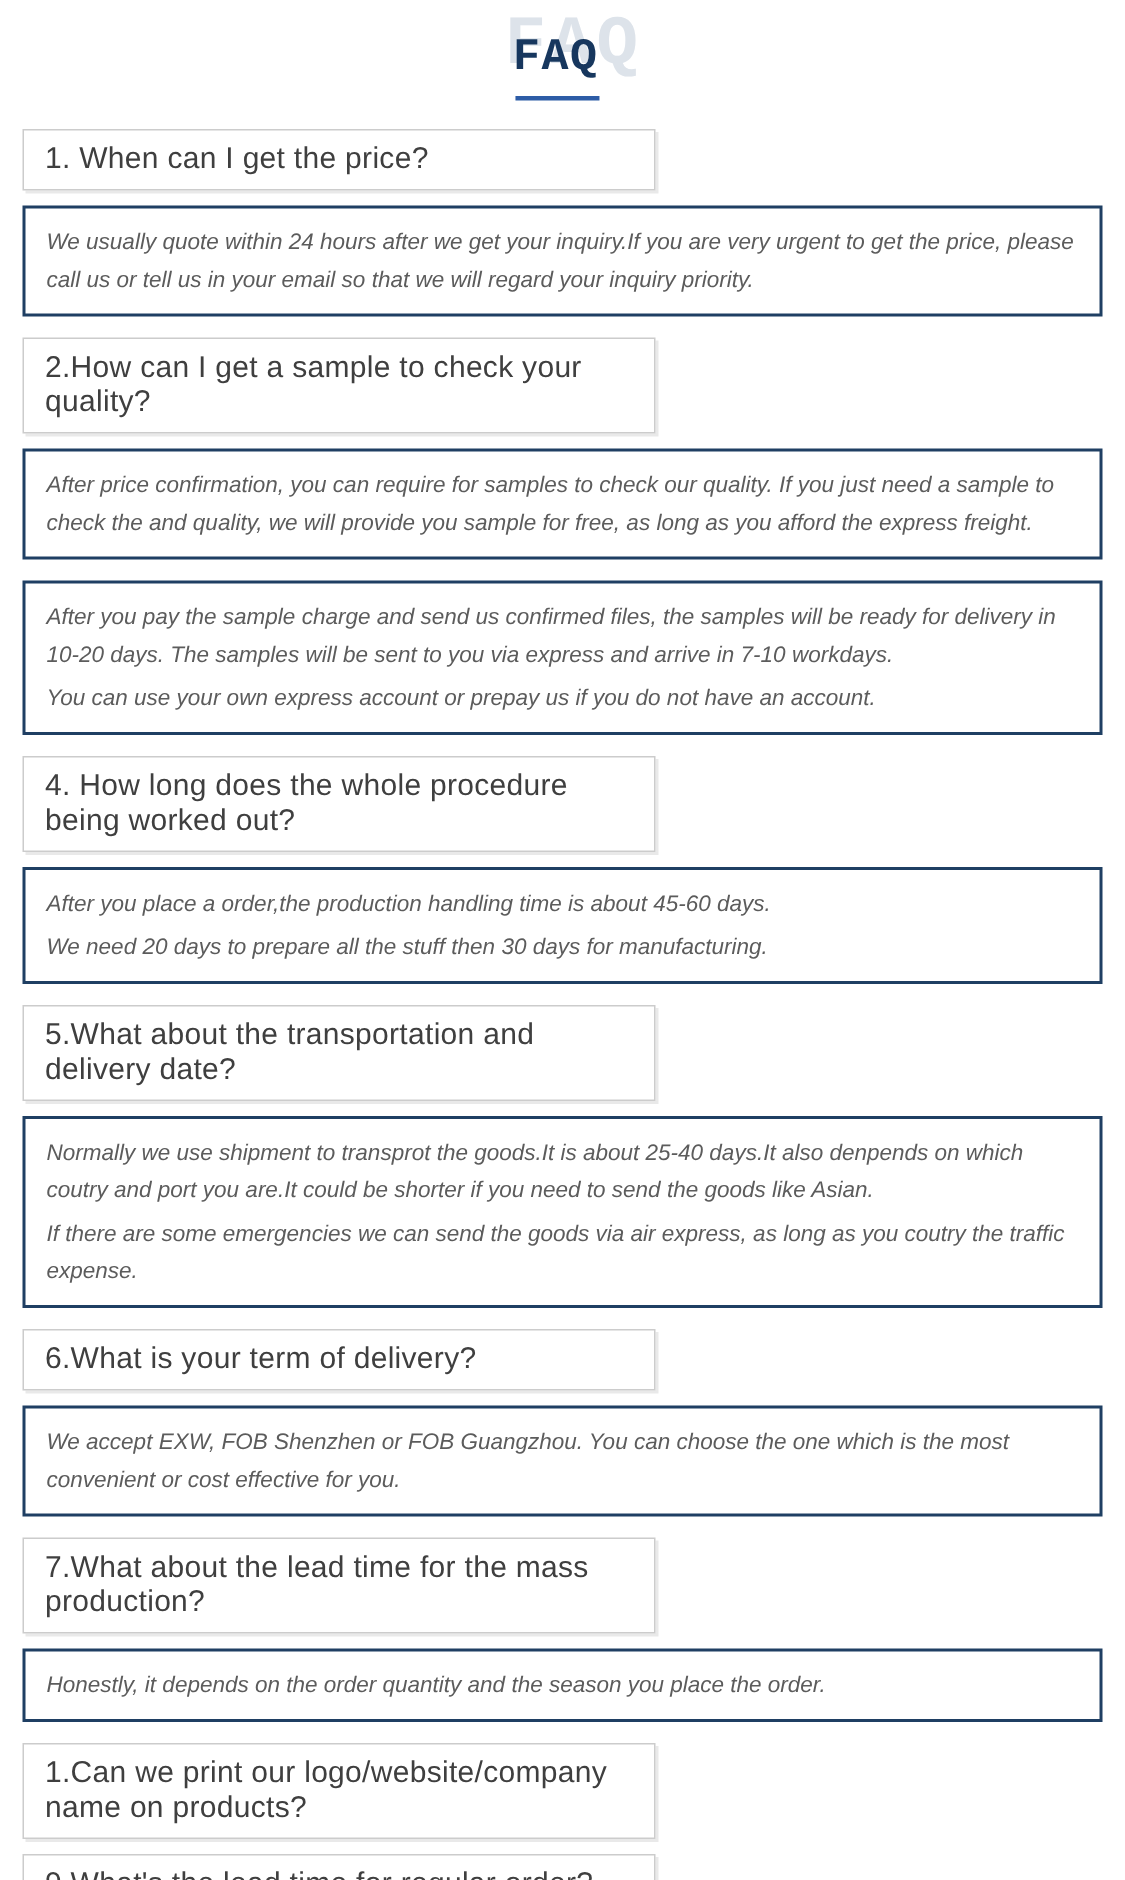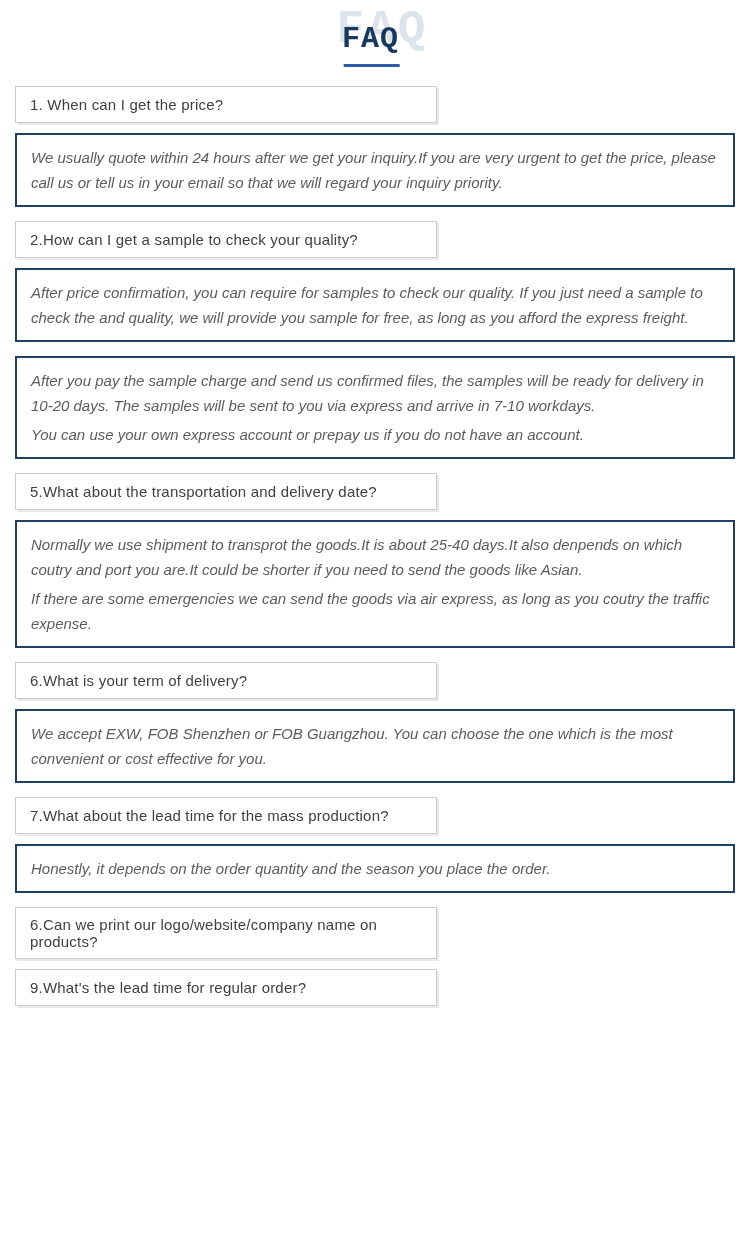--- a/index.html
+++ b/index.html
@@ -60,21 +60,21 @@
   .q-box {
     width: 422px;
     min-height: 37px;
     background: #ffffff;
     border: 1px solid #cccccc;
     box-shadow: 2px 2px 0 #e9e9e9;
     margin-bottom: 10px;
     display: flex;
     align-items: center;
     padding: 8px 14px;
-    font-size: 15px;
+    font-size: 20px;
     color: #3f3f3f;
     letter-spacing: 0.2px;
   }
   .a-box {
     width: 720px;
     background: #ffffff;
     border: 2px solid #1f3f63;
     margin-bottom: 14px;
     padding: 10px 14px;
     font-size: 15px;
@@ -116,20 +116,27 @@
       </div>
     </div>
 
     <div>
       <div class="a-box">
         <p>After you pay the sample charge and send us confirmed files, the samples will be ready for delivery in 10-20 days. The samples will be sent to you via express and arrive in 7-10 workdays.</p>
         <p>You can use your own express account or prepay us if you do not have an account.</p>
       </div>
     </div>
 
+    <div>
+      <div class="q-box">4. How long does the whole procedure being worked out?</div>
+      <div class="a-box">
+        <p>After you place a order,the production handling time is about 45-60 days.</p>
+        <p>We need 20 days to prepare all the stuff then 30 days for manufacturing.</p>
+      </div>
+    </div>
 
     <div>
       <div class="q-box">5.What about the transportation and delivery date?</div>
       <div class="a-box">
         <p>Normally we use shipment to transprot the goods.It is about 25-40 days.It also denpends on which coutry and port you are.It could be shorter if you need to send the goods like Asian.</p>
         <p>If there are some emergencies we can send the goods via air express, as long as you coutry the traffic expense.</p>
       </div>
     </div>
 
     <div>
@@ -140,21 +147,21 @@
     </div>
 
     <div>
       <div class="q-box">7.What about the lead time for the mass production?</div>
       <div class="a-box">
         <p>Honestly, it depends on the order quantity and the season you place the order.</p>
       </div>
     </div>
 
     <div>
-      <div class="q-box">6.Can we print our logo/website/company name on products?</div>
+      <div class="q-box">1.Can we print our logo/website/company name on products?</div>
     </div>
 
     <div>
       <div class="q-box">9.What's the lead time for regular order?</div>
 
     </div>
 
   </div>
 </div>
 

